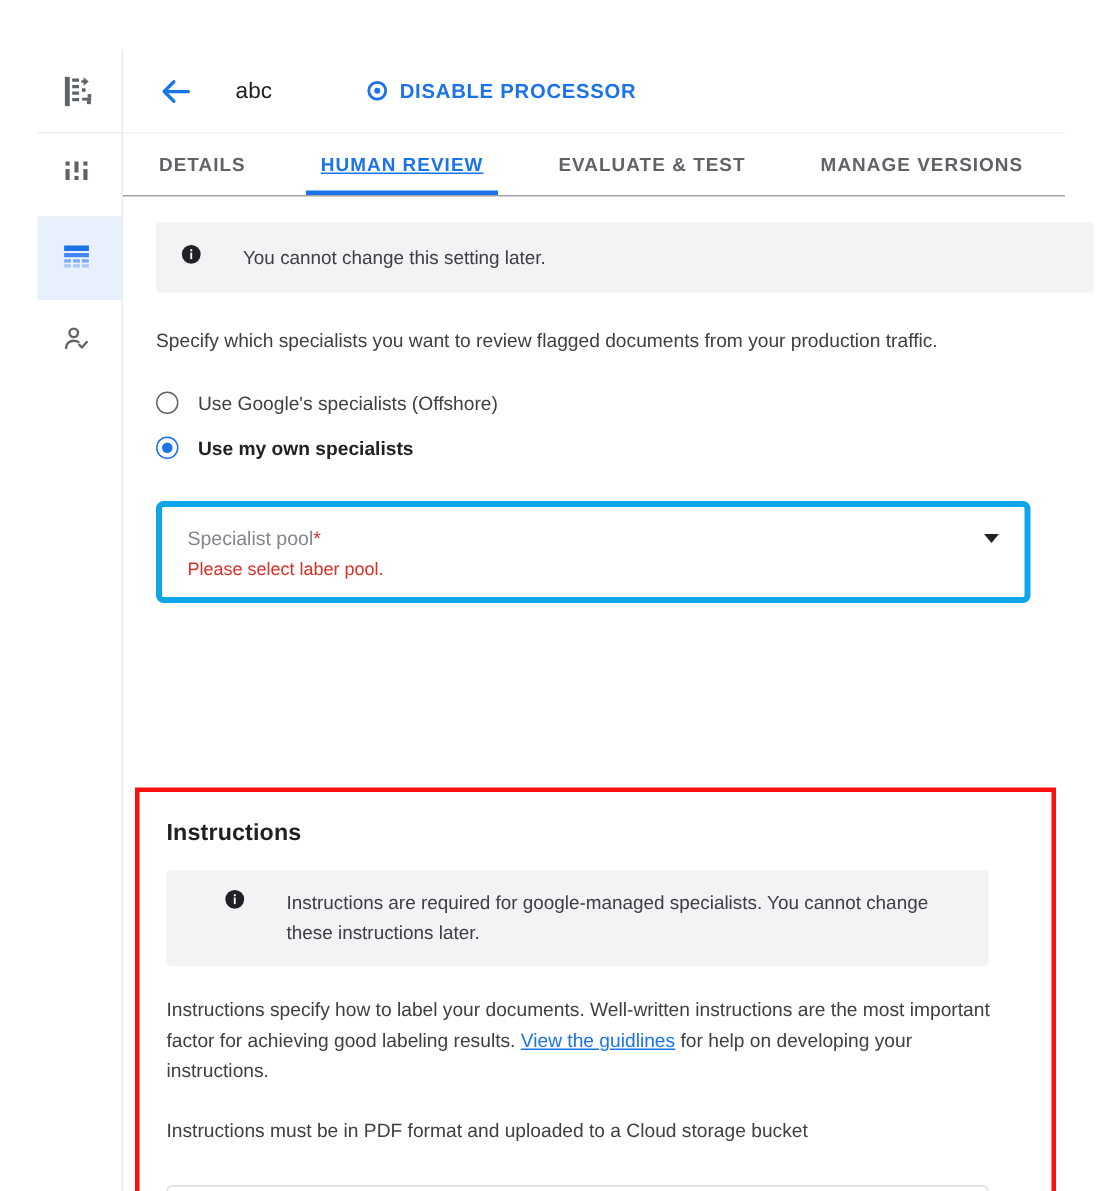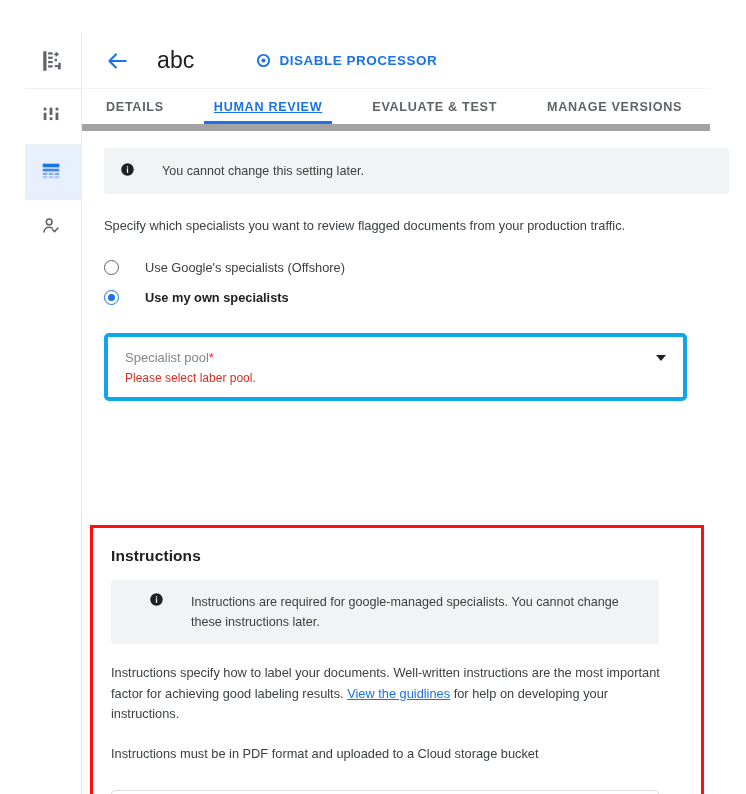--- a/index.html
+++ b/index.html
@@ -73,21 +73,21 @@
     border-bottom: 1px solid #f1f3f4;
     box-sizing: border-box;
   }
   .back-arrow {
     width: 26px;
     height: 26px;
     flex: 0 0 auto;
     cursor: pointer;
   }
   .page-title {
-    font-size: 23px;
+    font-size: 15px;
     color: #202124;
     margin-left: 27px;
     letter-spacing: .1px;
   }
   .disable-btn {
     margin-left: 62px;
     display: flex;
     align-items: flex-start;
     gap: 8px;
     color: #1a73e8;
@@ -98,21 +98,21 @@
     white-space: nowrap;
   }
   .disable-btn svg { display:block; }
 
   
   .tabs {
     height: 42px;
     display: flex;
     align-items: stretch;
     padding-left: 22px;
-    border-bottom: 7px solid #a3a3a3;
+    border-bottom: 1px solid #a3a3a3;
     box-sizing: border-box;
   }
   .tab {
     display: flex;
     align-items: center;
     font-size: 12.6px;
     font-weight: bold;
     letter-spacing: .7px;
     color: #5f6368;
     cursor: pointer;
@@ -185,21 +185,21 @@
   .radio.checked::after {
     content: "";
     position: absolute;
     left: 50%; top: 50%;
     width: 7px; height: 7px;
     margin: -3.5px 0 0 -3.5px;
     border-radius: 50%;
     background: #1a73e8;
   }
   .radio-label {
-    margin-left: 26px;
+    margin-left: 13px;
     font-size: 12.8px;
     color: #3c4043;
   }
   .radio-row.sel .radio-label { font-weight: bold; color: #202124; }
 
   
   .select-box {
     margin-top: 23px;
     width: 583px;
     height: 68px;

